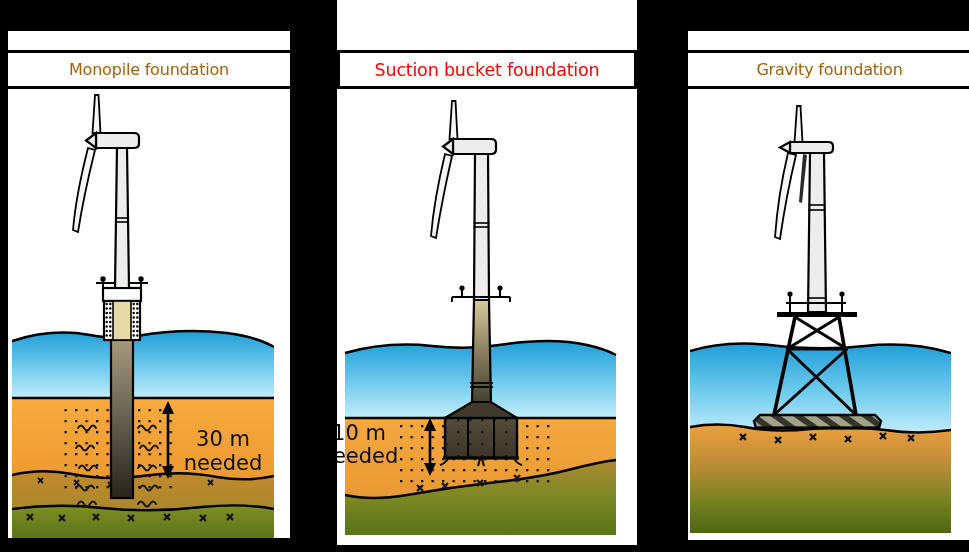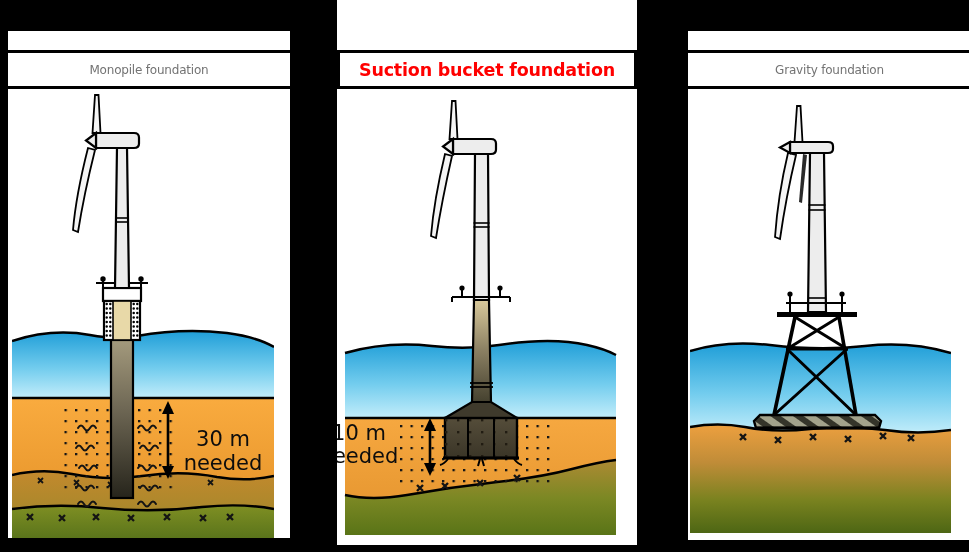--- a/index.html
+++ b/index.html
@@ -6,22 +6,22 @@
   .canvas{position:relative;width:969px;height:552px;background:#000;overflow:hidden;
           font-family:"DejaVu Sans","Liberation Sans",sans-serif;}
   .panel{position:absolute;background:#fff;}
   .panel-left{left:8px;top:31px;width:282px;height:507px;}
   .panel-mid{left:337px;top:0px;width:300px;height:545px;}
   .panel-right{left:688px;top:31px;width:265px;height:509px;padding-left:18px;}
   .title-box{position:absolute;left:0;right:0;display:flex;align-items:center;justify-content:center;
              box-sizing:border-box;background:#fff;}
   .title-box.plain{top:19px;height:39px;border-top:3px solid #000;border-bottom:3px solid #000;}
   .title-box.boxed{top:50px;height:39px;border:3px solid #000;}
-  .title-text{font-size:12px;color:#737373;letter-spacing:-0.2px;white-space:nowrap;}
-  .title-text.red{font-size:17.5px;font-weight:bold;color:#ff0000;}
+  .title-text{font-size:16px;color:#a16207;letter-spacing:-0.2px;white-space:nowrap;}
+  .title-text.red{font-size:17.5px;font-weight:normal;color:#ff0000;}
   .illus{position:absolute;display:block;}
   svg text{font-family:"DejaVu Sans","Liberation Sans",sans-serif;fill:#0d0d0d;}
 </style>
 </head>
 <body>
 
 <div class="canvas">
 
   <div class="panel panel-left">
     <div class="title-box plain">

